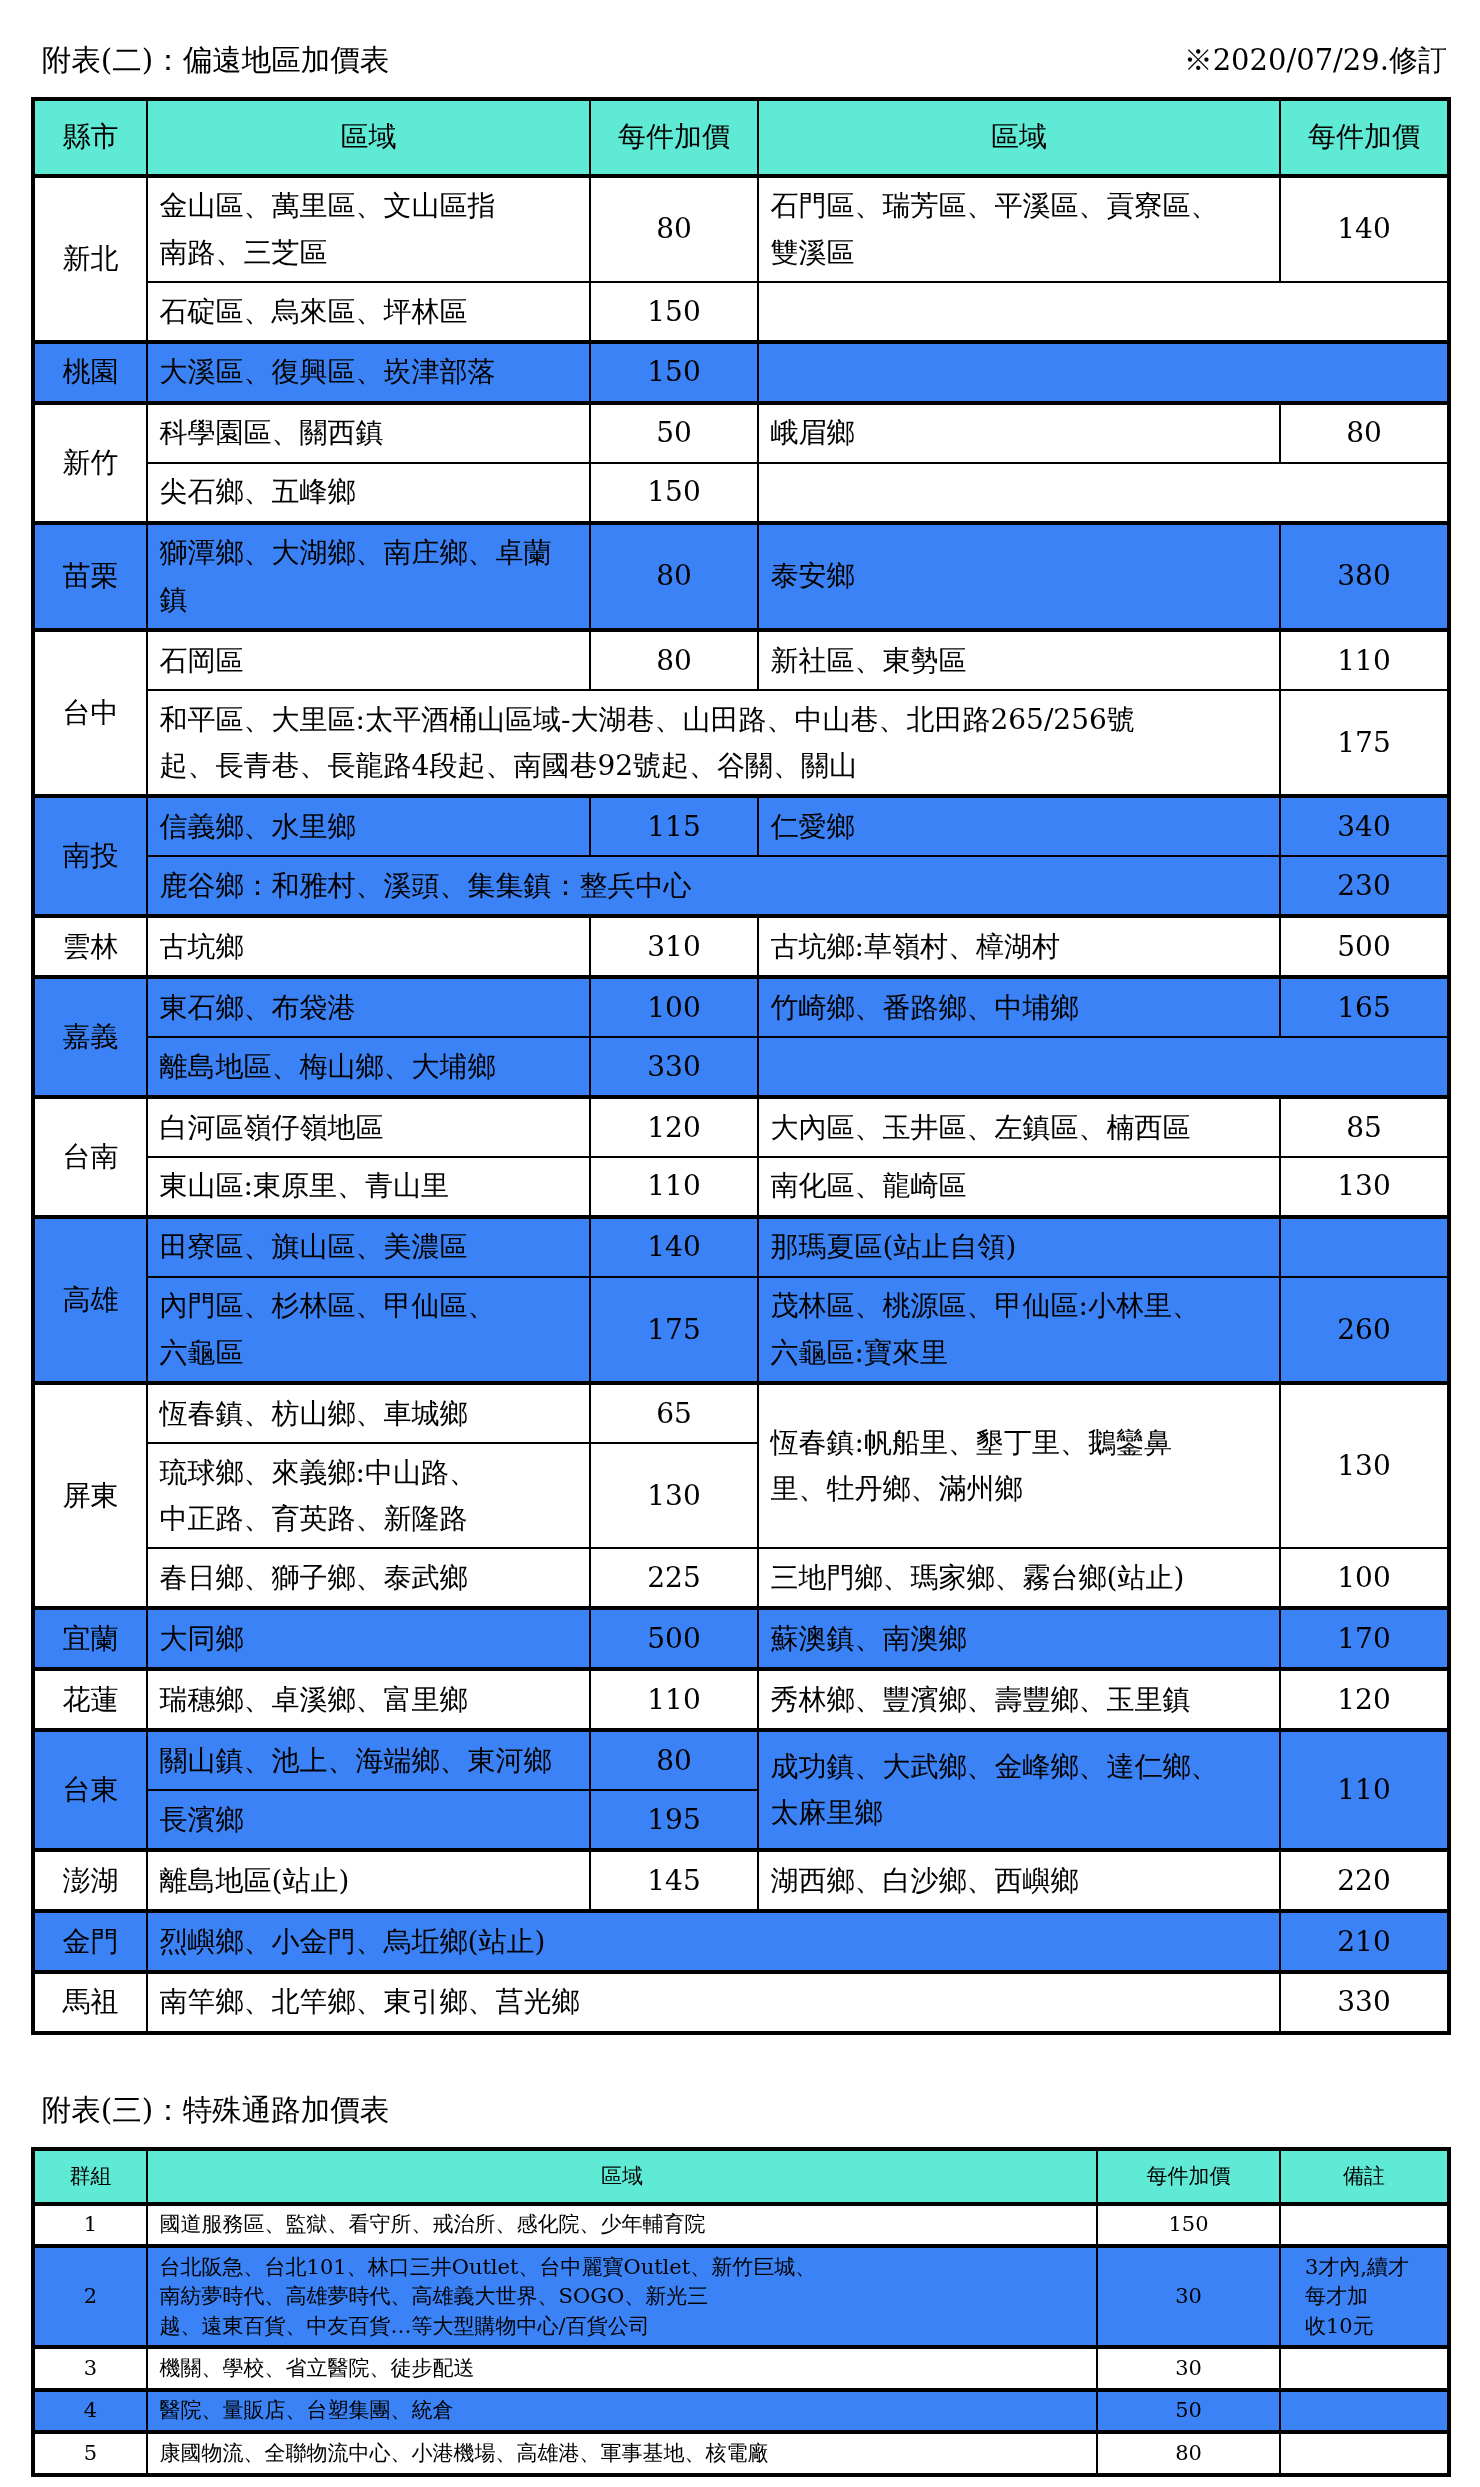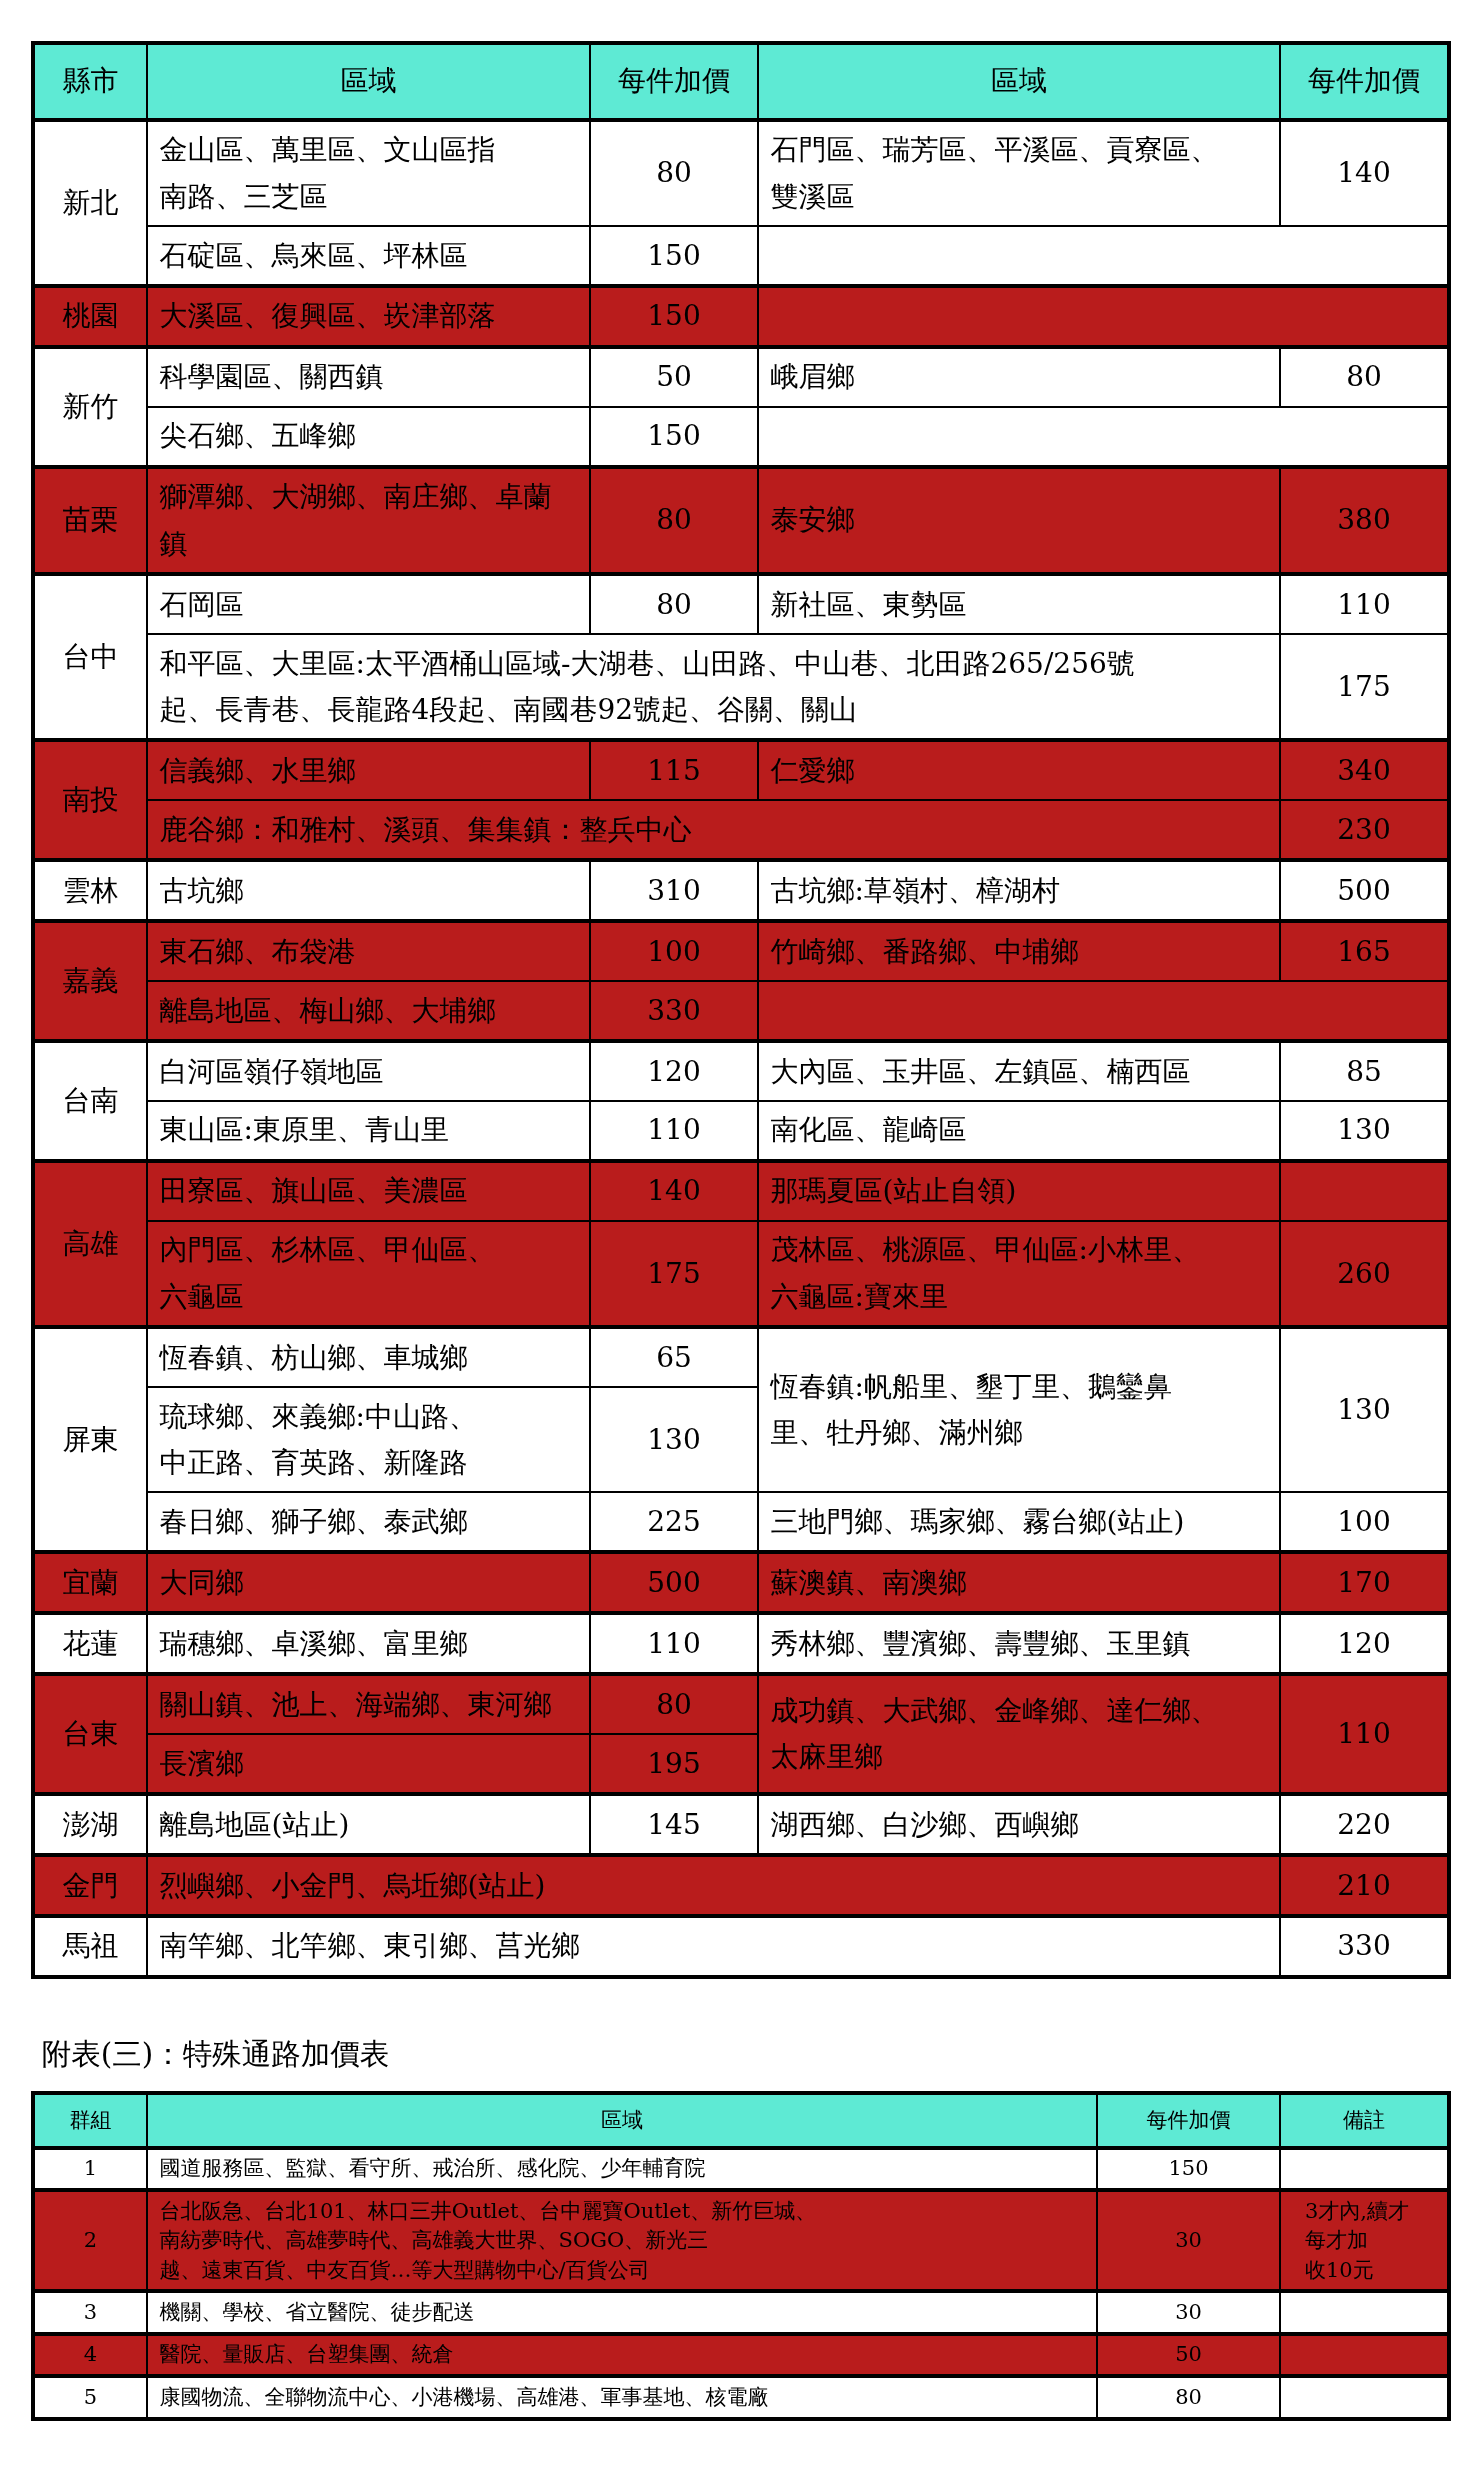--- a/index.html
+++ b/index.html
@@ -15,31 +15,35 @@
     margin-bottom:16px;
   }
   .titlebar .rev{font-size:29px;}
   table{border-collapse:collapse;table-layout:fixed;width:1416px;border:4.5px solid #000;}
   td{border:2.7px solid #000;vertical-align:middle;white-space:pre-line;
      font-size:28px;line-height:1.65;padding:5.4px 11.6px;word-break:break-word;}
   .t1 tr.gs td{border-top-width:4.5px;}
   .t1 thead td{border-bottom-width:4.5px;}
   thead td{text-align:center;padding:13.4px 3.6px;background:#5eead4;}
   td.county,td.fee,td.grp{text-align:center;padding-left:3.6px;padding-right:3.6px;}
-  tr.shaded td{background:#b91c1c;}
+  tr.shaded td{background:#3b82f6;}
   .t2 td{border-top-width:4.5px;border-bottom-width:4.5px;font-size:21px;line-height:1.4;padding:4.5px 11.6px;}
   .t2 thead td{padding:10.7px 3.6px;}
   td.remark{text-align:center;padding-left:24px;padding-right:7.2px;}
   .title2{margin-top:56px;}
 </style>
 </head>
 <body>
 
 <div class="sheet">
 
+  <div class="titlebar">
+    <span>附表(二)：偏遠地區加價表</span>
+    <span class="rev">※2020/07/29.修訂</span>
+  </div>
 
   <table class="t1">
     <colgroup>
       <col style="width:114px">
         <col style="width:443px">
         <col style="width:168px">
         <col style="width:522px">
         <col style="width:169px">
     </colgroup>
     <thead>

